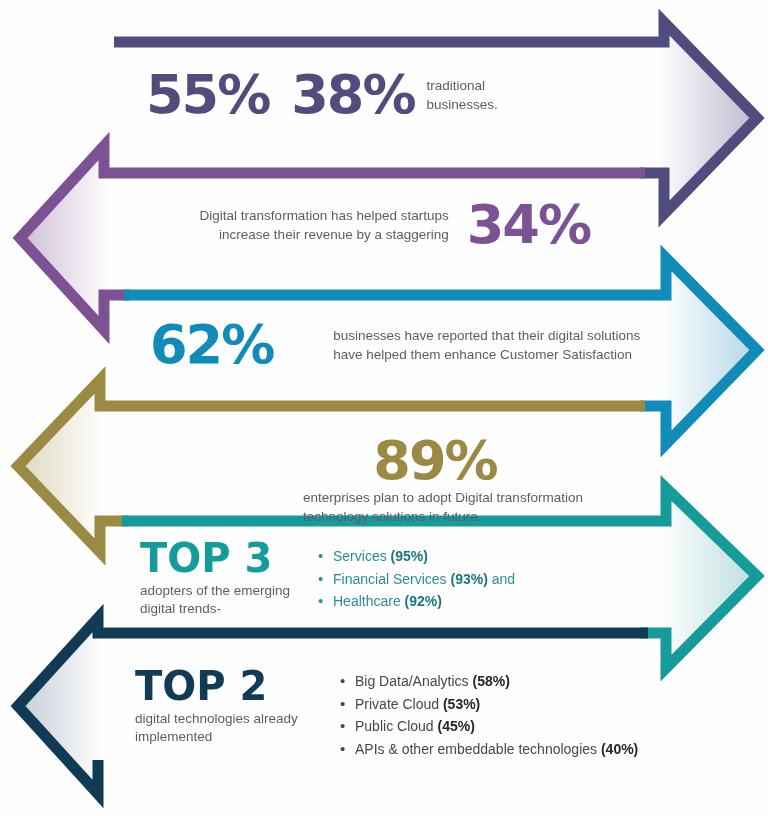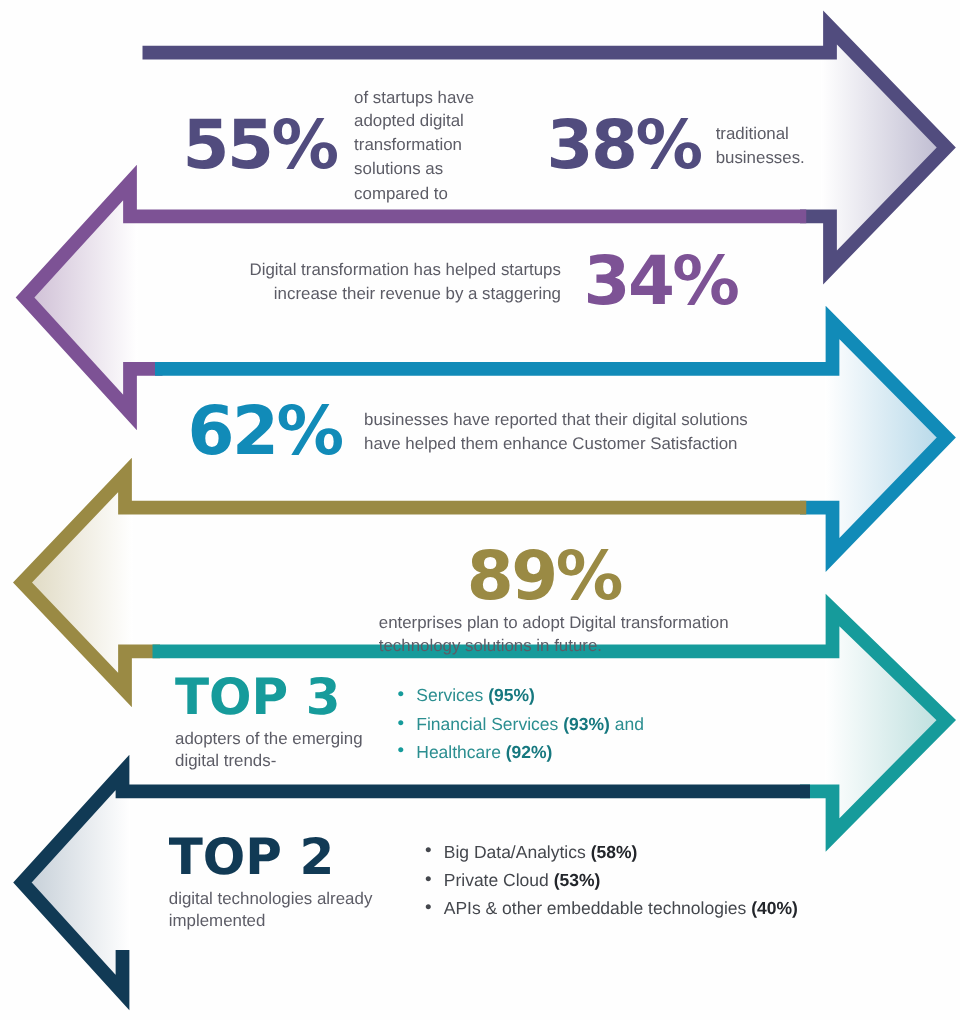--- a/index.html
+++ b/index.html
@@ -95,21 +95,21 @@
   #row1 .t2 { width: 110px; margin-left: 12px; }
 
   
   #row2 { left: 120px; top: 198px; width: 470px; justify-content: flex-end; }
   #row2 .t1 { width: 250px; margin-right: 18px; }
   #row2 .n1 { color: #7D5295; }
 
   
   #row3 { left: 150px; top: 318px; width: 560px; }
   #row3 .n1 { color: #118BB8; }
-  #row3 .t1 { width: 312px; margin-left: 18px; }
+  #row3 .t1 { width: 312px; margin-left: 60px; }
 
   
   #row4 { left: 155px; top: 434px; width: 560px; flex-direction: column; }
   #row4 .n1 { color: #9A8A44; }
   #row4 .t1 { width: 300px; margin-left: 36px; }
 
   
   #row5 { left: 140px; top: 538px; width: 580px; align-items: flex-start; }
   #row5 .head { width: 178px; }
   #row5 .big-top { color: #169B9B; }
@@ -185,21 +185,20 @@
     </g>
 
     <g>
       <path d="M 104,618 L 18,706 L 104,794 Z" fill="url(#g6)"></path>
       <path d="M 648,633 L 98,633 L 98,618 L 18,706 L 98,794 L 98,760" fill="none" stroke="#113A55" stroke-width="11" stroke-linejoin="miter"></path>
     </g>
   </svg>
 
   <div class="band" id="row1">
     <div class="big-num n1">55%</div>
-    <div class="desc t1">of startups have adopted digital transformation solutions as compared to</div>
     <div class="big-num n2">38%</div>
     <div class="desc t2">traditional businesses.</div>
   </div>
 
   <div class="band" id="row2">
     <div class="desc desc-right t1">Digital transformation has helped startups increase their revenue by a staggering</div>
     <div class="big-num n1">34%</div>
   </div>
 
   <div class="band" id="row3">
@@ -241,19 +240,23 @@
     <ul class="stat-list">
       <li>
         <span>Big Data/Analytics</span>
         <b>(58%)</b>
       </li>
       <li>
         <span>Private Cloud</span>
         <b>(53%)</b>
       </li>
       <li>
+        <span>Public Cloud</span>
+        <b>(45%)</b>
+      </li>
+      <li>
         <span>APIs  &amp; other embeddable technologies</span>
         <b>(40%)</b>
       </li>
     </ul>
   </div>
 
 </div>
 
 </body></html>

